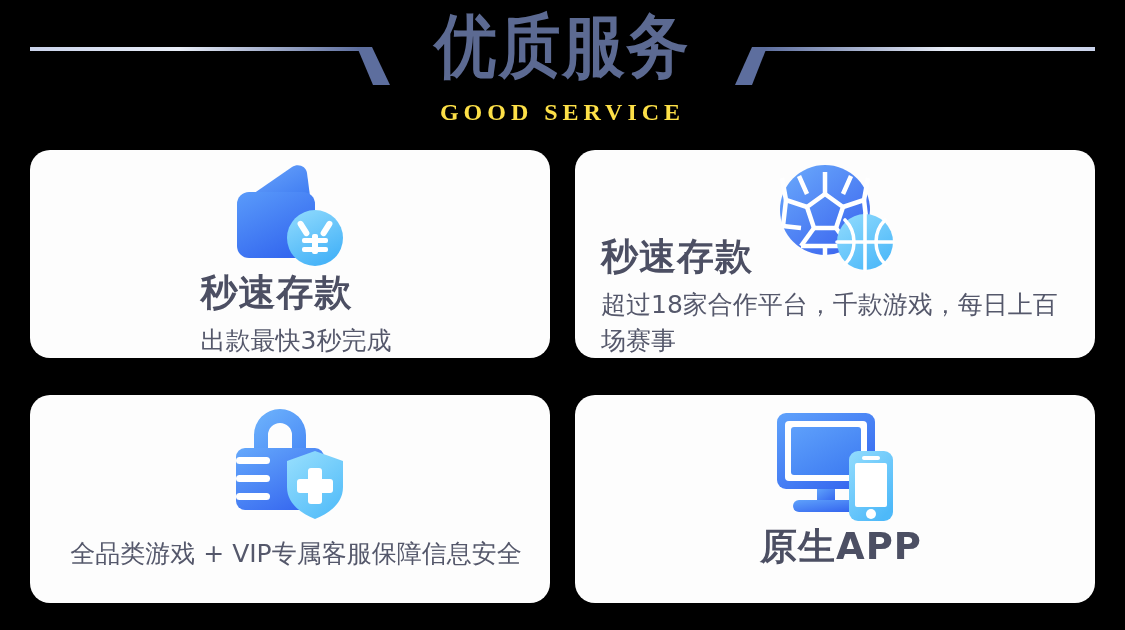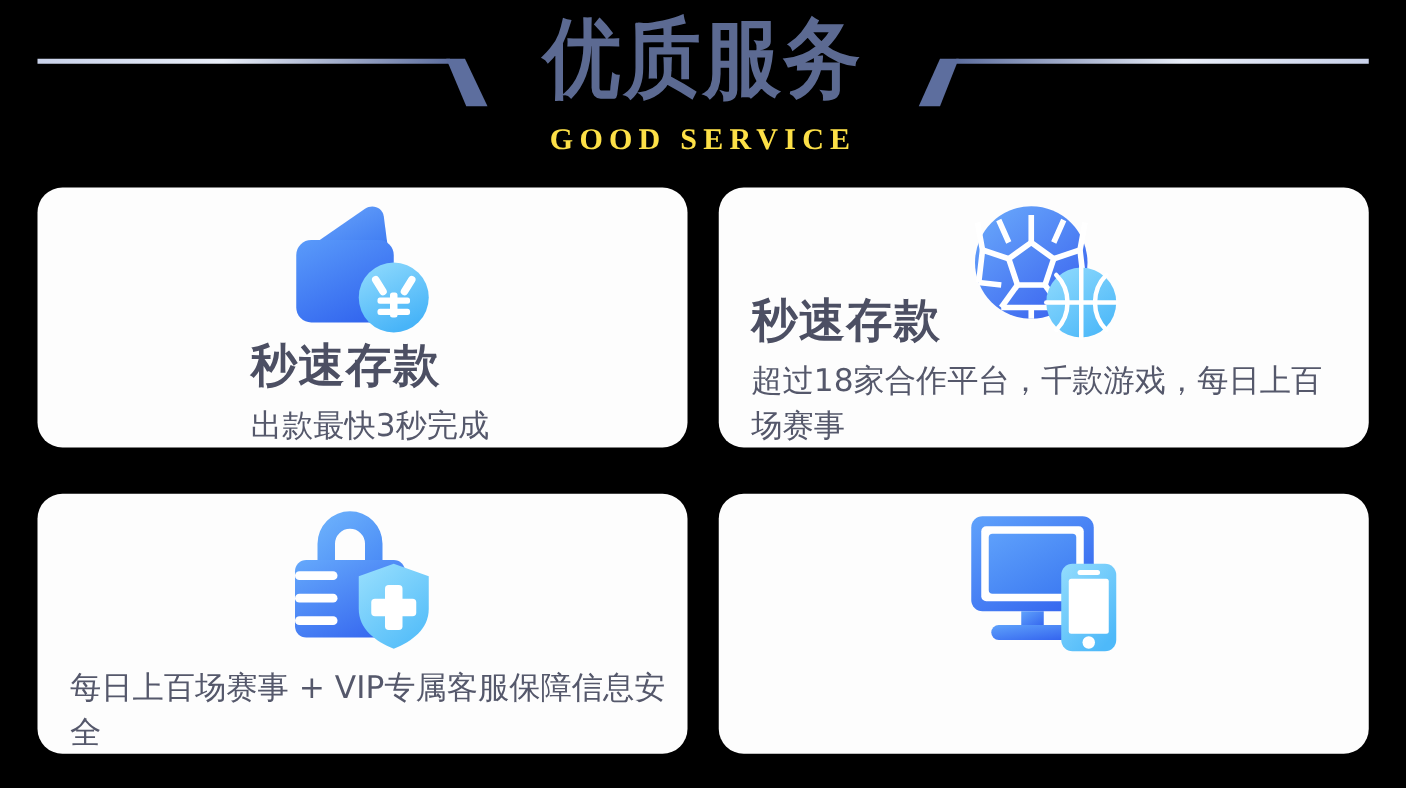--- a/index.html
+++ b/index.html
@@ -267,21 +267,21 @@
 
         <path d="M91 56 L119 66 L119 92 C119 108 106 118 91 124 C76 118 63 108 63 92 L63 66 Z" fill="url(#shG)"></path>
 
         <g fill="#ffffff">
           <rect x="84" y="73" width="14" height="36" rx="3"></rect>
           <rect x="73" y="84" width="36" height="14" rx="3"></rect>
         </g>
       </svg>
     </div>
     <div class="card-text">
-      <div class="card-desc">每日上百场赛事 + VIP专属客服保障信息安全</div>
+      <div class="card-desc">全品类游戏 + VIP专属客服保障信息安全</div>
     </div>
   </div>
 
   <div class="card">
     <div class="card-icon">
       <svg viewBox="0 0 132 132">
         <defs>
           <linearGradient id="monG" x1="0" y1="0" x2="0.8" y2="1">
             <stop offset="0" stop-color="#5fa2fb"></stop>
             <stop offset="1" stop-color="#3566ef"></stop>
@@ -306,16 +306,17 @@
 
         <rect x="24" y="105" width="66" height="12" rx="6" fill="url(#monG)"></rect>
 
         <rect x="80" y="56" width="44" height="70" rx="9" fill="url(#phG)"></rect>
         <rect x="86" y="68" width="32" height="44" rx="2" fill="#ffffff"></rect>
         <rect x="93" y="61" width="18" height="4" rx="2" fill="#ffffff"></rect>
         <circle cx="102" cy="119" r="5" fill="#ffffff"></circle>
       </svg>
     </div>
     <div class="card-text">
+      <div class="card-title">原生APP</div>
     </div>
   </div>
 
 </div>
 
 </body></html>

